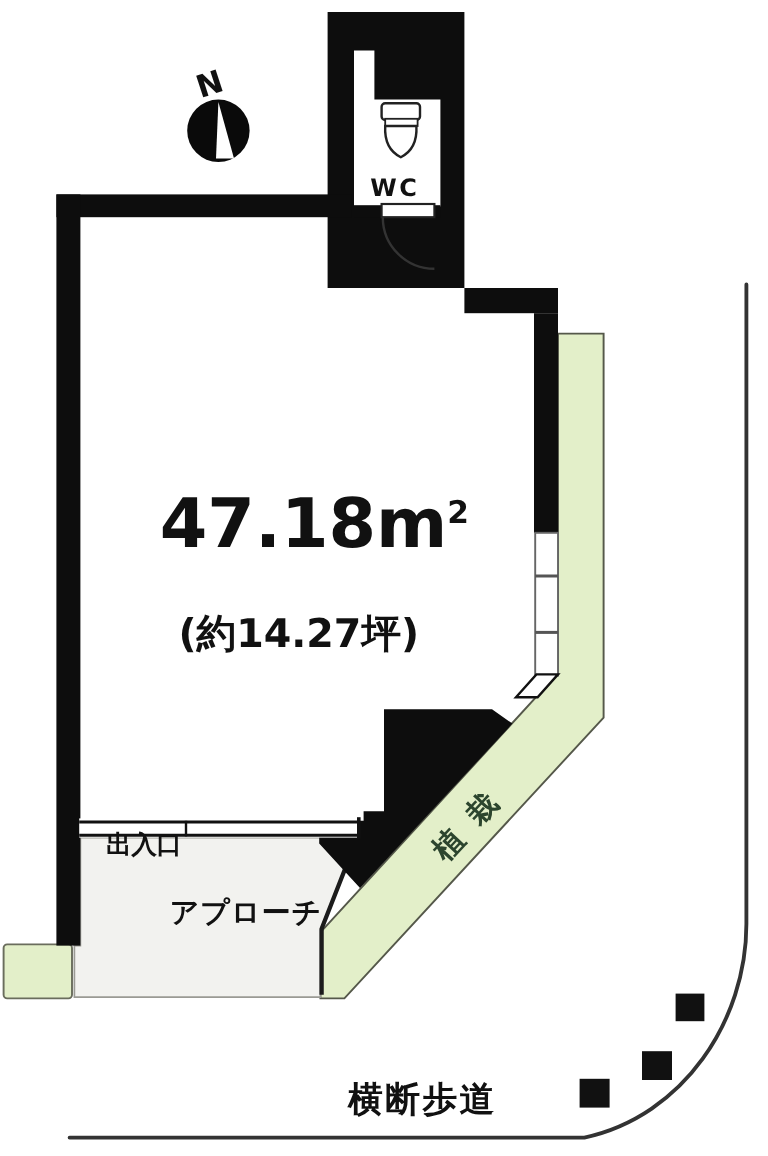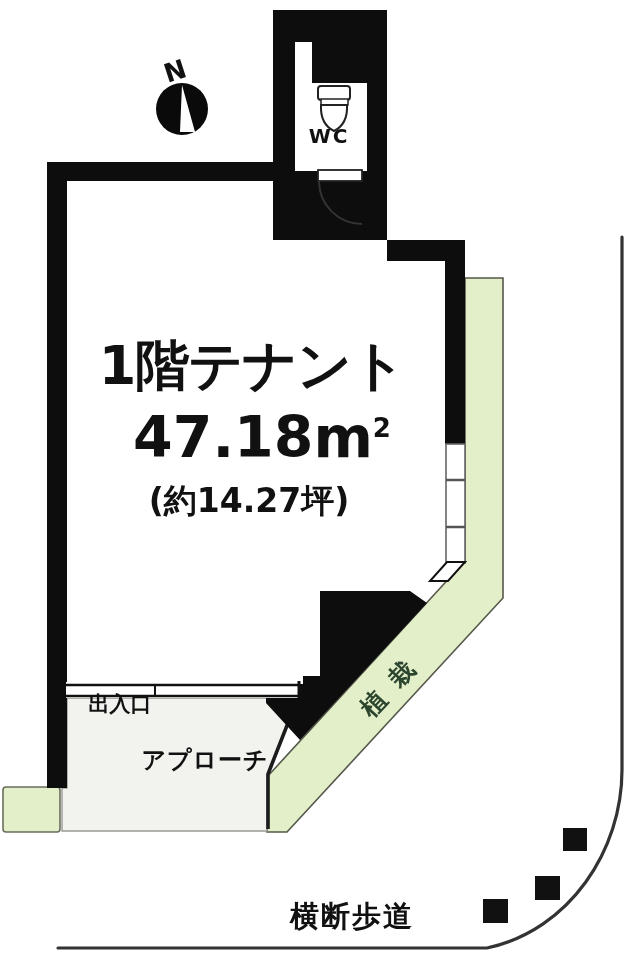--- a/index.html
+++ b/index.html
@@ -73,27 +73,26 @@
       <polygon points="182,85 195,132 180,132" fill="#ffffff"></polygon>
     </g>
 
     <rect x="563" y="828" width="24" height="23" fill="#111111"></rect>
     <rect x="535" y="876" width="25" height="24" fill="#111111"></rect>
     <rect x="483" y="899" width="25" height="24" fill="#111111"></rect>
   </svg>
 
   <div class="lbl lbl-n" style="left:175px;top:71px;">N</div>
 
-  <div class="lbl lbl-wc" style="left:329px;top:136px;">WC</div>
+  <div class="lbl lbl-wc" style="left:329px;top:156px;">WC</div>
 
-  <div class="lbl lbl-title" style="left:252px;top:366px;">1階テナント</div>
 
   <div class="lbl lbl-area" style="left:250px;top:437px;margin-left:12px;"><span>47.18m</span><sup>2</sup></div>
 
-  <div class="lbl lbl-tsubo" style="left:249px;top:500px;">(約14.27坪)</div>
+  <div class="lbl lbl-tsubo" style="left:249px;top:528px;">(約14.27坪)</div>
 
   <div class="lbl lbl-entrance" style="left:120px;top:664px;">出入口</div>
 
   <div class="lbl lbl-approach" style="left:177px;top:760px;">アプローチ</div>
 
   <div class="lbl lbl-planting" style="left:393px;top:683px;">植栽</div>
 
 
   <div class="lbl lbl-crosswalk" style="left:352px;top:918px;">横断歩道</div>
 

